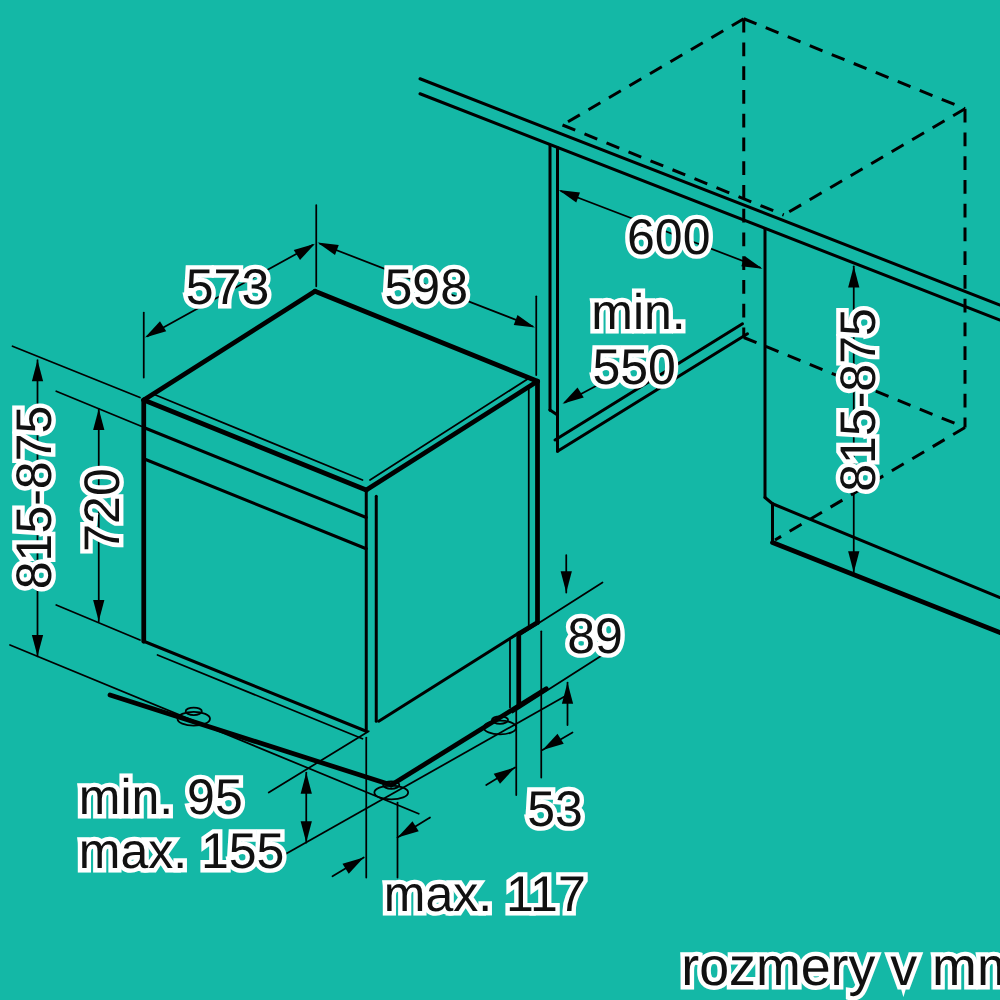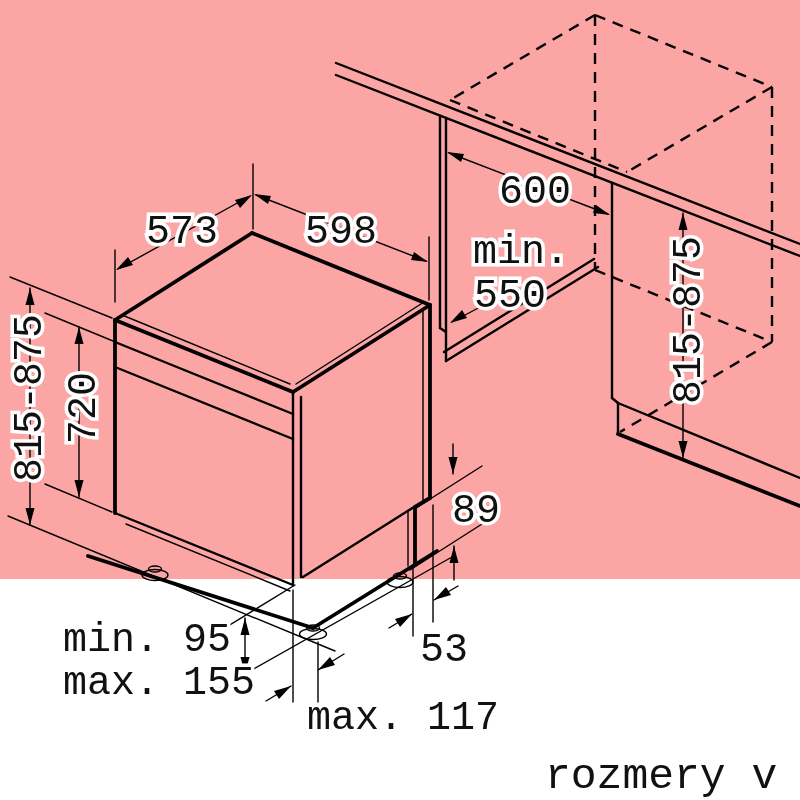--- a/index.html
+++ b/index.html
@@ -1,16 +1,16 @@
 <!DOCTYPE html>
 <html><head>
 <meta charset="utf-8">
 <style>
   html,body{margin:0;padding:0;background:#fff;width:800px;height:800px;overflow:hidden;}
-  .stage{position:relative;width:800px;height:579px;background:#fca5a5;font-family:Liberation Mono, monospace;}
+  .stage{position:relative;width:800px;height:800px;background:#14b8a6;font-family:Liberation Sans, sans-serif;}
   svg{display:block}
   .ln{stroke:#000;fill:none;stroke-linecap:round;stroke-linejoin:round;}
   .w-thick{stroke-width:3.8;}
   .w-med{stroke-width:2.4;}
   .w-thin{stroke-width:1.4;}
   .dash{stroke:#000;fill:none;stroke-width:2.4;stroke-dasharray:11 8;stroke-linecap:butt;}
   .arrow{fill:#000;stroke:none;}
   .dimtext{fill:#111;stroke:#fff;stroke-width:7px;paint-order:stroke;font-size:40px;}
   .captext{fill:#111;stroke:#fff;stroke-width:7px;paint-order:stroke;font-size:43px;}
 </style>

